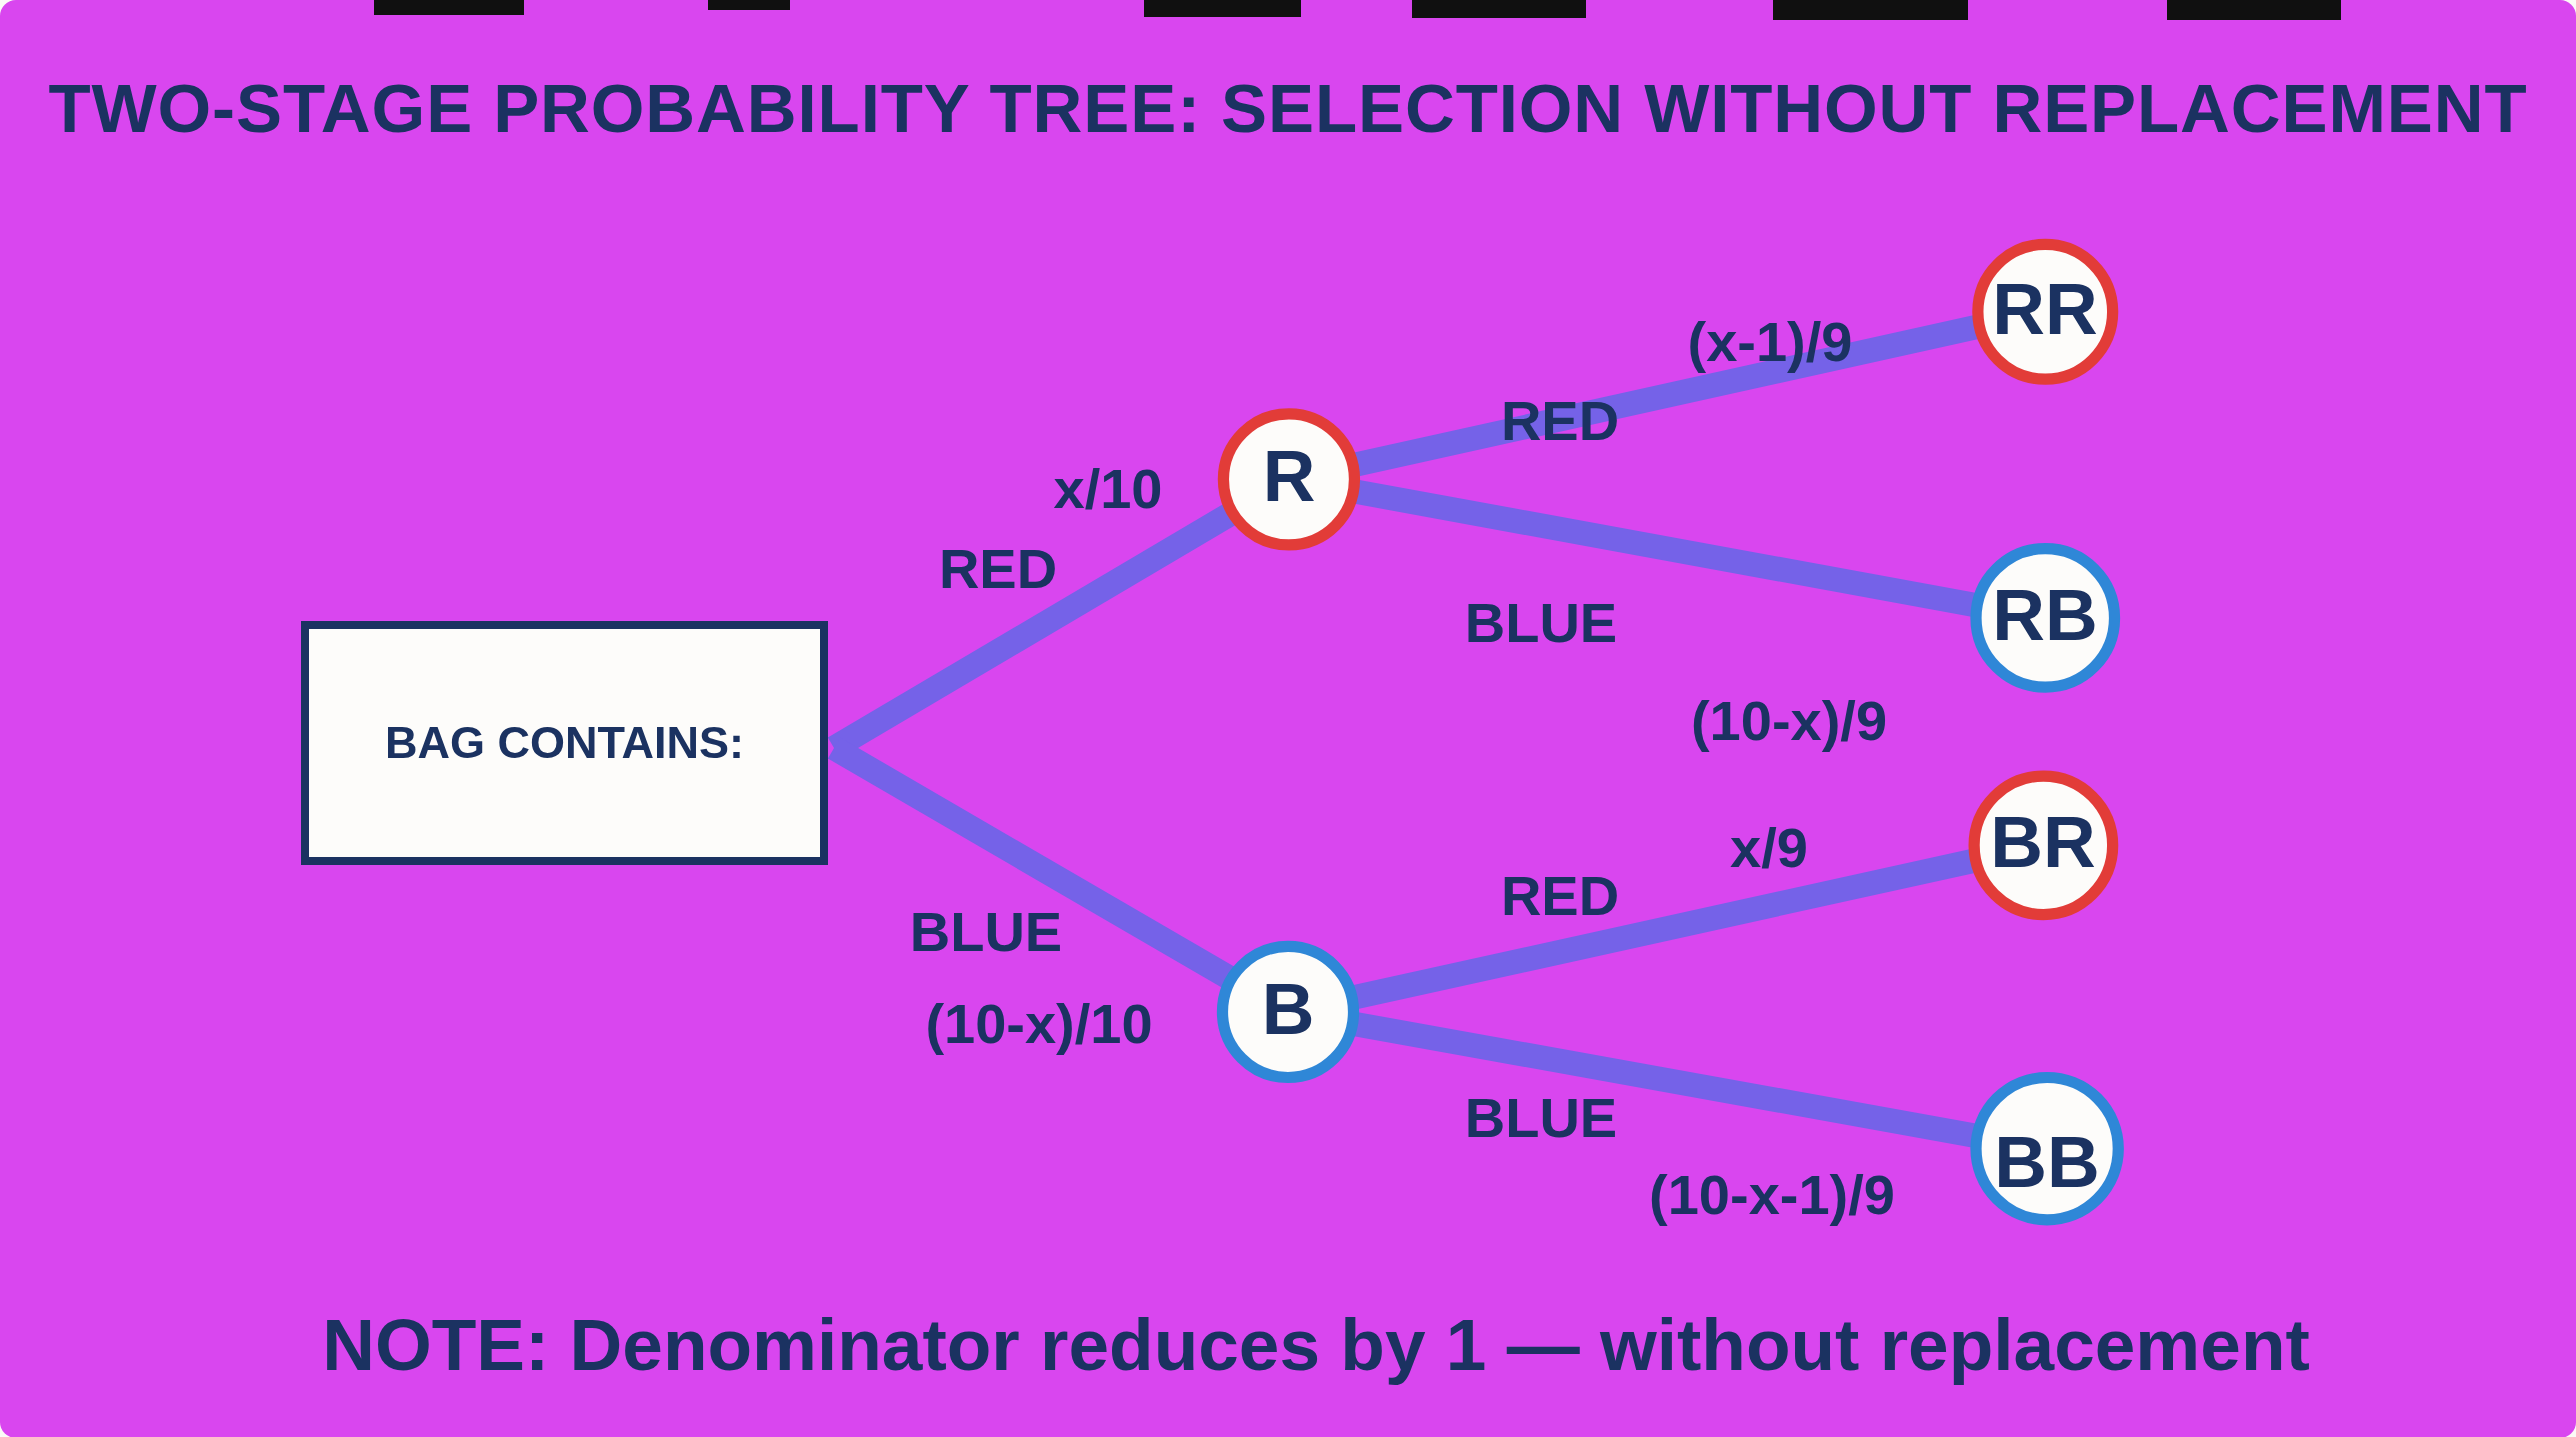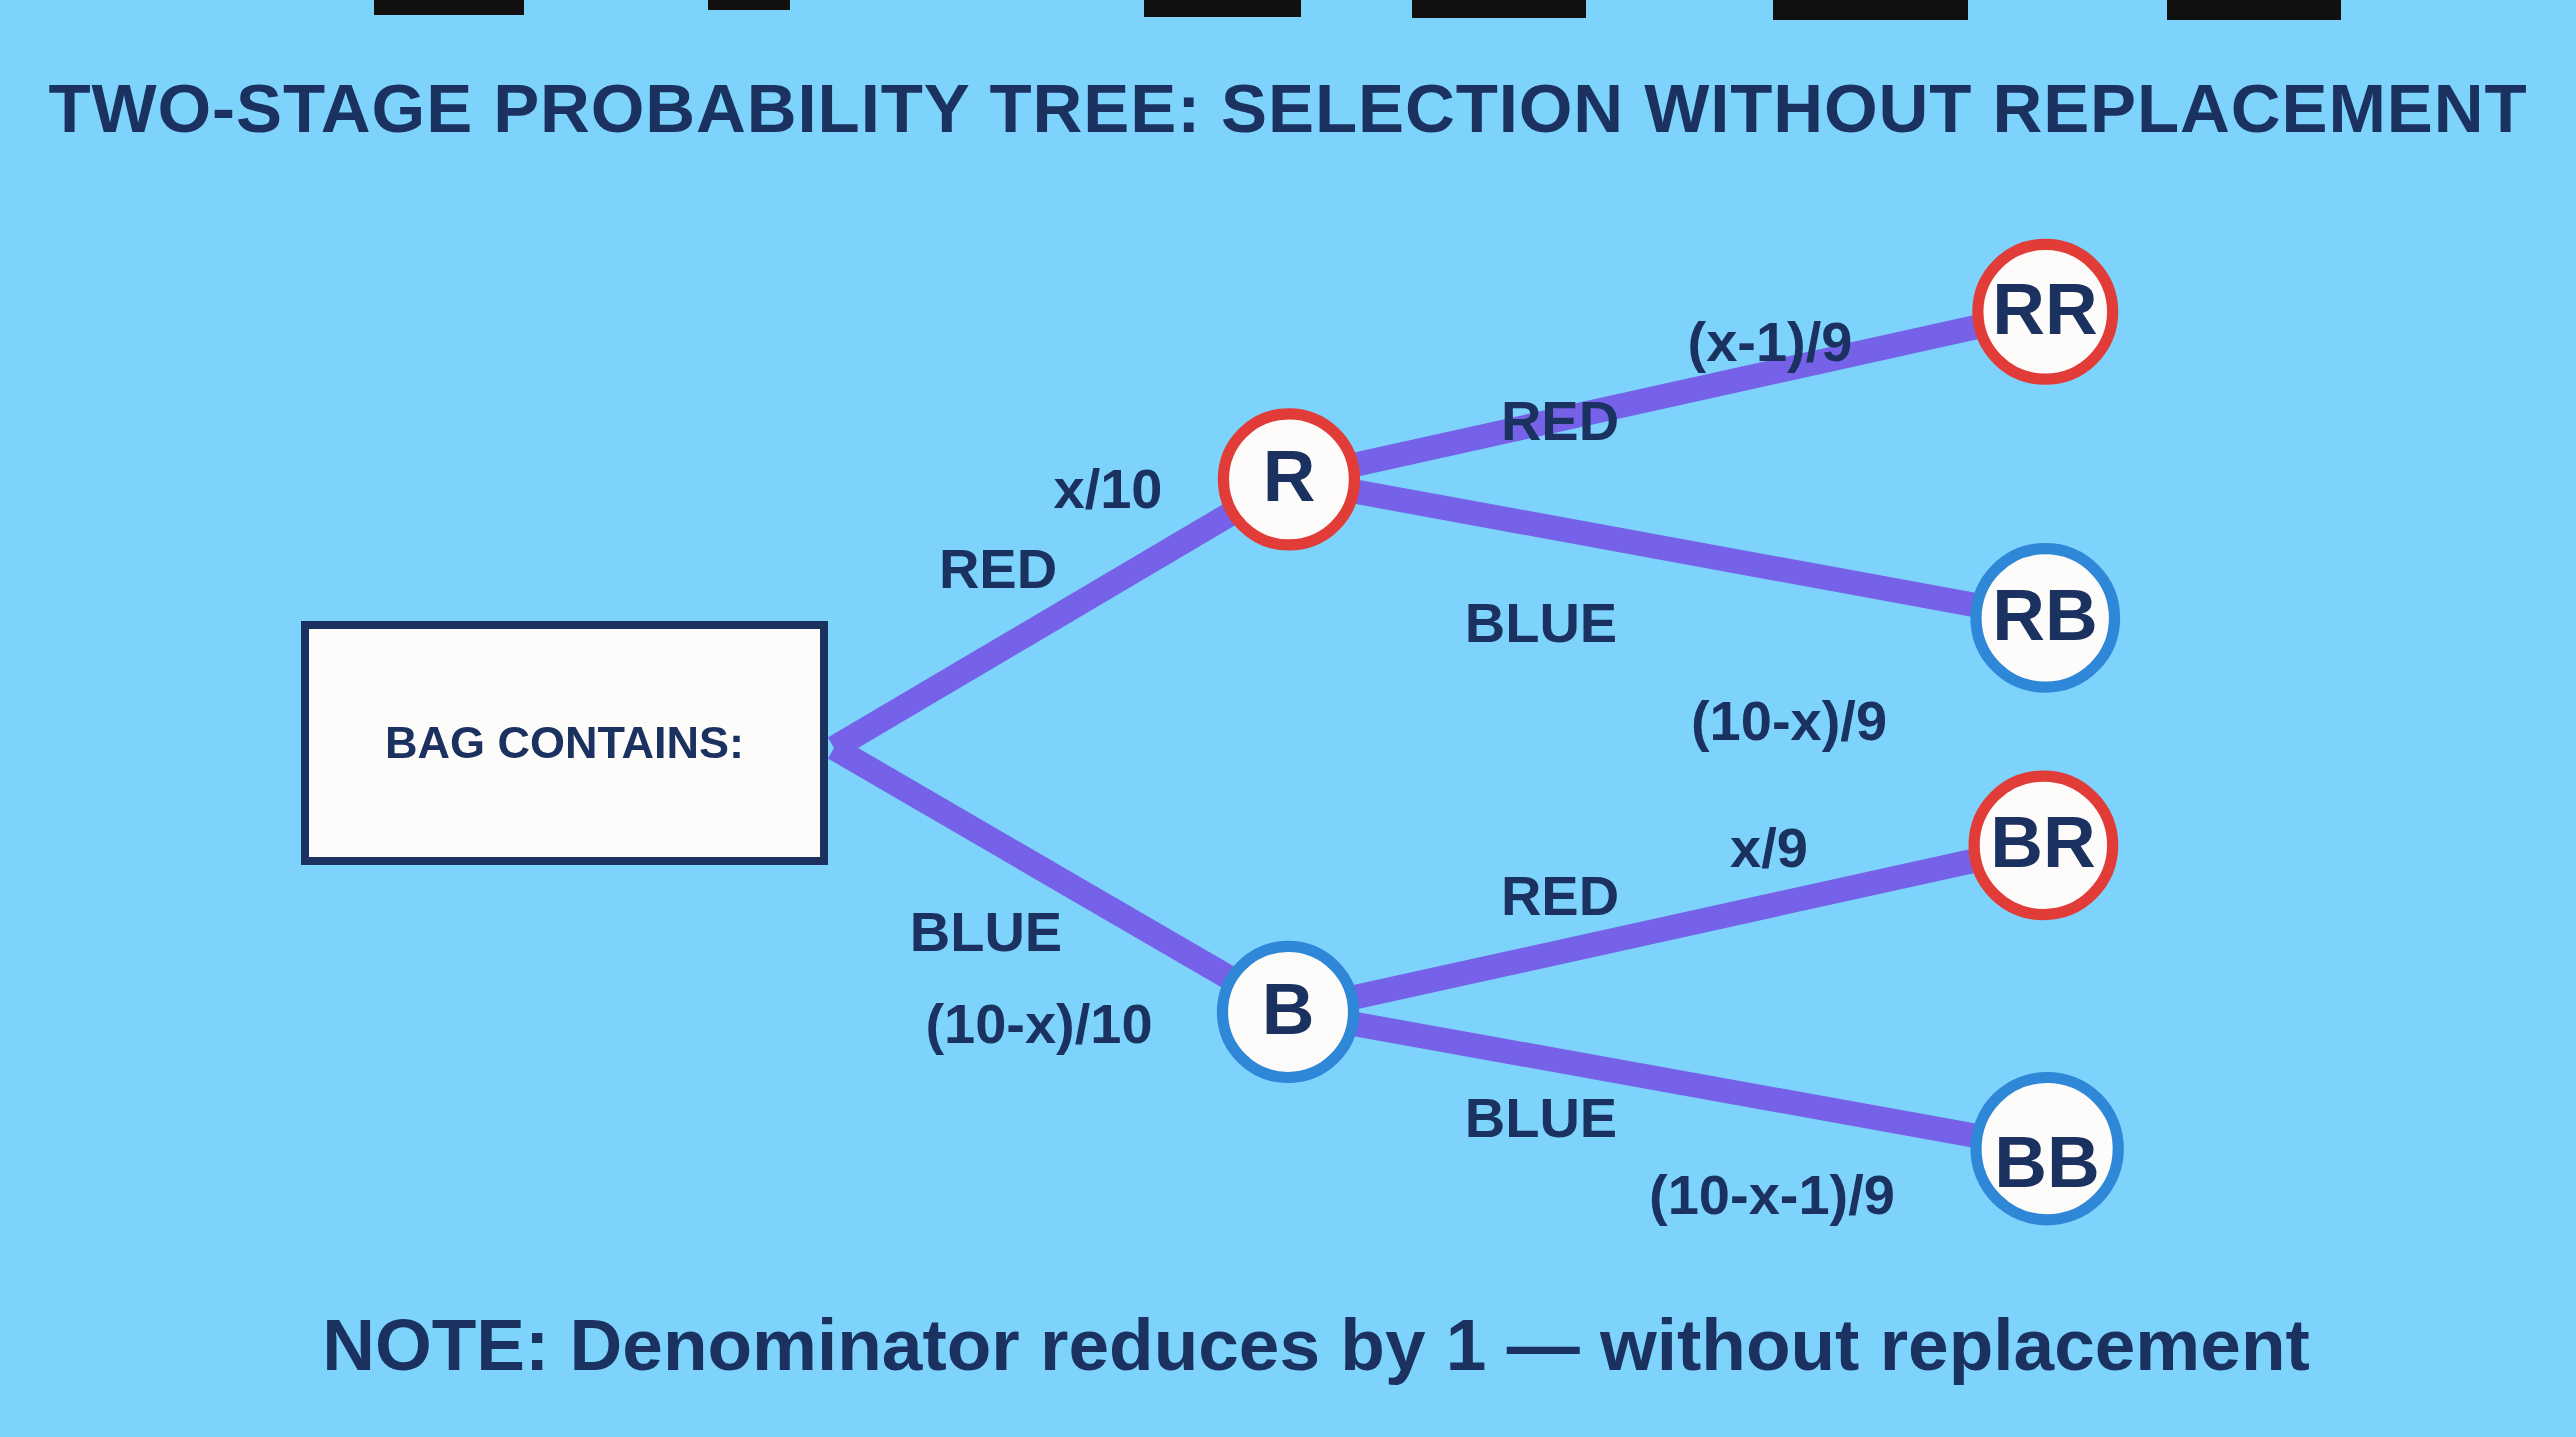--- a/index.html
+++ b/index.html
@@ -5,21 +5,22 @@
   html, body { margin: 0; padding: 0; }
   body {
     width: 2576px; height: 1438px;
     background: #fbfaf6;
     font-family: "Liberation Sans", sans-serif;
     overflow: hidden;
   }
   .canvas {
     position: relative;
     width: 2576px; height: 1438px;
-    background: #7dd3fc;
+    background: #d946ef;
+    border-radius: 16px;
   }
   .artifact {
     position: absolute; top: 0; background: #101010;
   }
   .page-title {
     position: absolute;
     left: 0; top: 69px; width: 2576px;
     text-align: center;
     font-size: 69px; font-weight: bold;
     letter-spacing: 0.9px;

